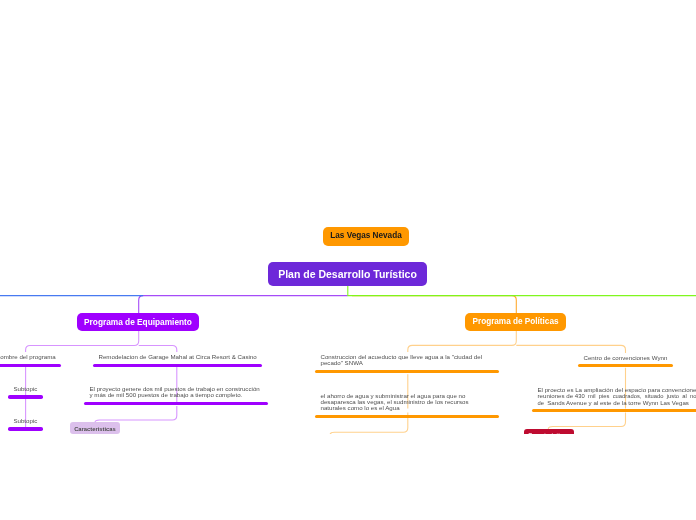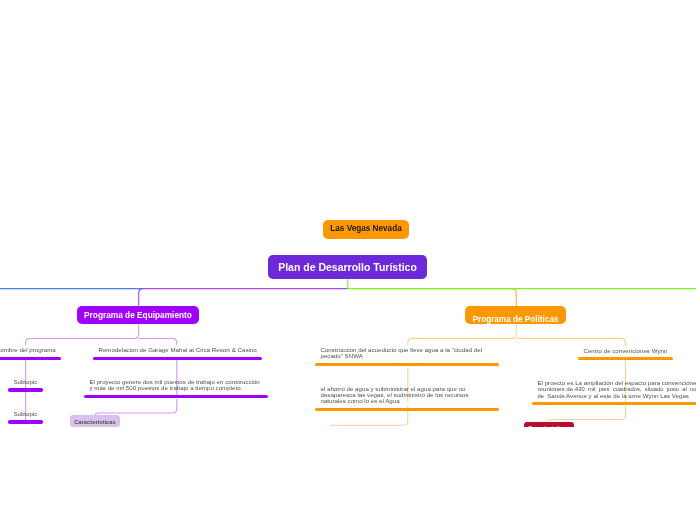--- a/index.html
+++ b/index.html
@@ -1,20 +1,20 @@
 <!DOCTYPE html>
 <html><head>
 <meta charset="utf-8">
 <title>Mind Map</title>
 <style>
   html,body{margin:0;padding:0;background:#ffffff;}
   body{width:696px;height:520px;overflow:hidden;position:relative;
        font-family:"Liberation Sans", sans-serif;color:#4d4d4d;
        -webkit-font-smoothing:antialiased;}
-  #stage{position:absolute;left:0;top:7px;width:696px;height:420px;overflow:hidden;transform:translateZ(0);}
+  #stage{position:absolute;left:0;top:14px;width:696px;height:420px;overflow:hidden;transform:translateZ(0);}
   svg#links{position:absolute;left:0;top:0;width:696px;height:520px;}
   .pill{position:absolute;border-radius:5px;font-weight:bold;white-space:nowrap;
         display:flex;align-items:center;justify-content:center;line-height:1;}
   .tnode{position:absolute;display:table;}
   .tnode .tx{font-size:6.15px;line-height:6.3px;width:173px;padding:2.4px 5.5px 3.1px 5.5px;
              color:#4d4d4d;letter-spacing:0.01px;}
   .tnode.fit .tx{width:auto;white-space:nowrap;}
   .tnode .bar{height:3.2px;border-radius:1.8px;}
   .chip{position:absolute;display:table;}
   .chip .cx{display:block;font-weight:bold;font-size:5.8px;line-height:11.7px;
@@ -64,21 +64,21 @@
   </div>
 
   <div class="pill" style="left:268px;top:248px;width:159px;height:24px;background:#6d28d9;color:#ffffff;font-size:10.5px;">
     <span>Plan de Desarrollo Turístico</span>
   </div>
 
   <div class="pill" style="left:77px;top:299px;width:122px;height:18px;background:#9F00FF;color:#ffffff;font-size:8.3px;text-align:center;">
     <span>Programa de Equipamiento</span>
   </div>
 
-  <div class="pill" style="left:465px;top:299px;width:101px;height:18px;background:#FF9800;color:#ffffff;font-size:8.2px;align-items:flex-end;">
+  <div class="pill" style="left:465px;top:299px;width:101px;height:18px;background:#FF9800;color:#ffffff;font-size:8.2px;">
     <span>Programa de Políticas</span>
   </div>
 
   <div class="tnode fit" style="left:-9.7px;top:338.0px;">
     <div class="tx">Nombre del programa</div>
     <div class="bar" style="background:#9F00FF;"></div>
   </div>
 
   <div class="tnode fit" style="left:7.9px;top:369.6px;">
     <div class="tx">Subtopic</div>

